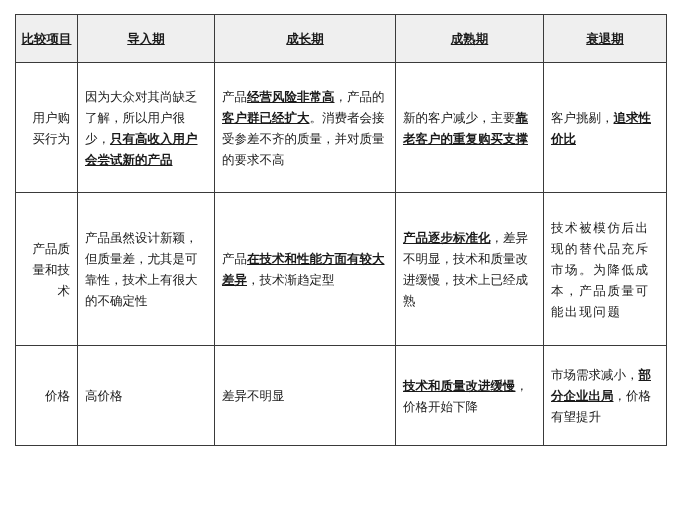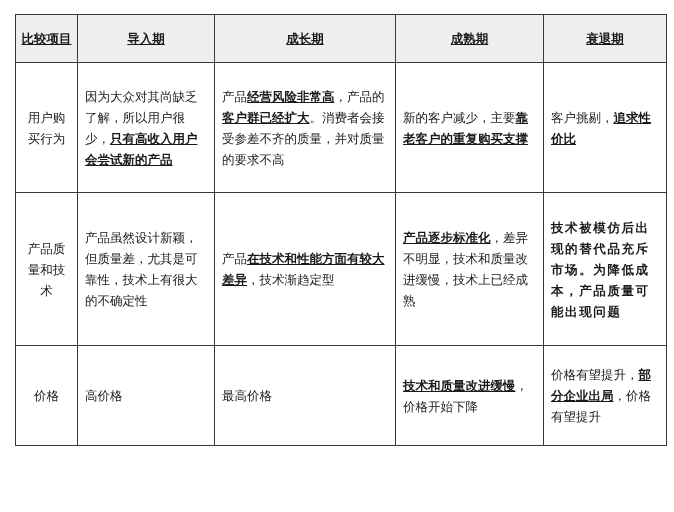--- a/index.html
+++ b/index.html
@@ -4,24 +4,24 @@
 <style>
   html, body { margin:0; padding:0; background:#ffffff; }
   body { width:674px; height:512px; position:relative; overflow:hidden;
          font-family:"DejaVu Sans","Liberation Sans",sans-serif; color:#1a1a1a; }
   table.cmp { position:absolute; left:15px; top:14px; border-collapse:collapse;
               table-layout:fixed; width:651px; }
   table.cmp td, table.cmp th { border:1px solid #3a3a3a; font-size:12.5px; line-height:21px;
               vertical-align:middle; padding:18px 7px; word-break:break-all; }
   table.cmp th { background:#efefef; font-weight:bold; height:47px; text-align:center; padding:0 4px; }
   table.cmp th span { text-decoration:underline; }
-  td.rowhead { text-align:center; padding:2px 4px; }
+  td.rowhead { text-align:right; padding:2px 4px; }
   td.rowhead.bold span.u { font-weight:bold; text-decoration:underline; }
   .u { text-decoration:underline; font-weight:bold; }
-  .spaced { letter-spacing:1.6px;font-weight:bold; }
+  .spaced { letter-spacing:1.6px; }
   tr.r1 td { height:93px; }
   tr.r2 td { height:116px; }
   tr.r3 td { height:91px; }
   tr.r4 td { height:63px; }
   tr.r5 td { height:56px; }
 </style>
 </head>
 <body>
 
 <table class="cmp">
@@ -52,18 +52,18 @@
     <tr class="r2">
       <td class="rowhead">产品质量和技术</td>
       <td><span>产品虽然设计新颖，但质量差，尤其是可靠性，技术上有很大的不确定性</span></td>
       <td><span>产品</span><span class="u">在技术和性能方面有较大差异</span><span>，技术渐趋定型</span></td>
       <td><span class="u">产品逐步标准化</span><span>，差异不明显，技术和质量改进缓慢，技术上已经成熟</span></td>
       <td class="spaced"><span>技术被模仿后出现的替代品充斥市场。为降低成本，产品质量可能出现问题</span></td>
     </tr>
     <tr class="r4">
       <td class="rowhead">价格</td>
       <td><span>高价格</span></td>
-      <td><span>最高价格</span></td>
+      <td><span>差异不明显</span></td>
       <td><span class="u">技术和质量改进缓慢</span><span>，价格开始下降</span></td>
-      <td><span>价格有望提升，</span><span class="u">部分企业出局</span><span>，价格有望提升</span></td>
+      <td><span>市场需求减小，</span><span class="u">部分企业出局</span><span>，价格有望提升</span></td>
     </tr>
   </tbody>
 </table>
 
 </body></html>

